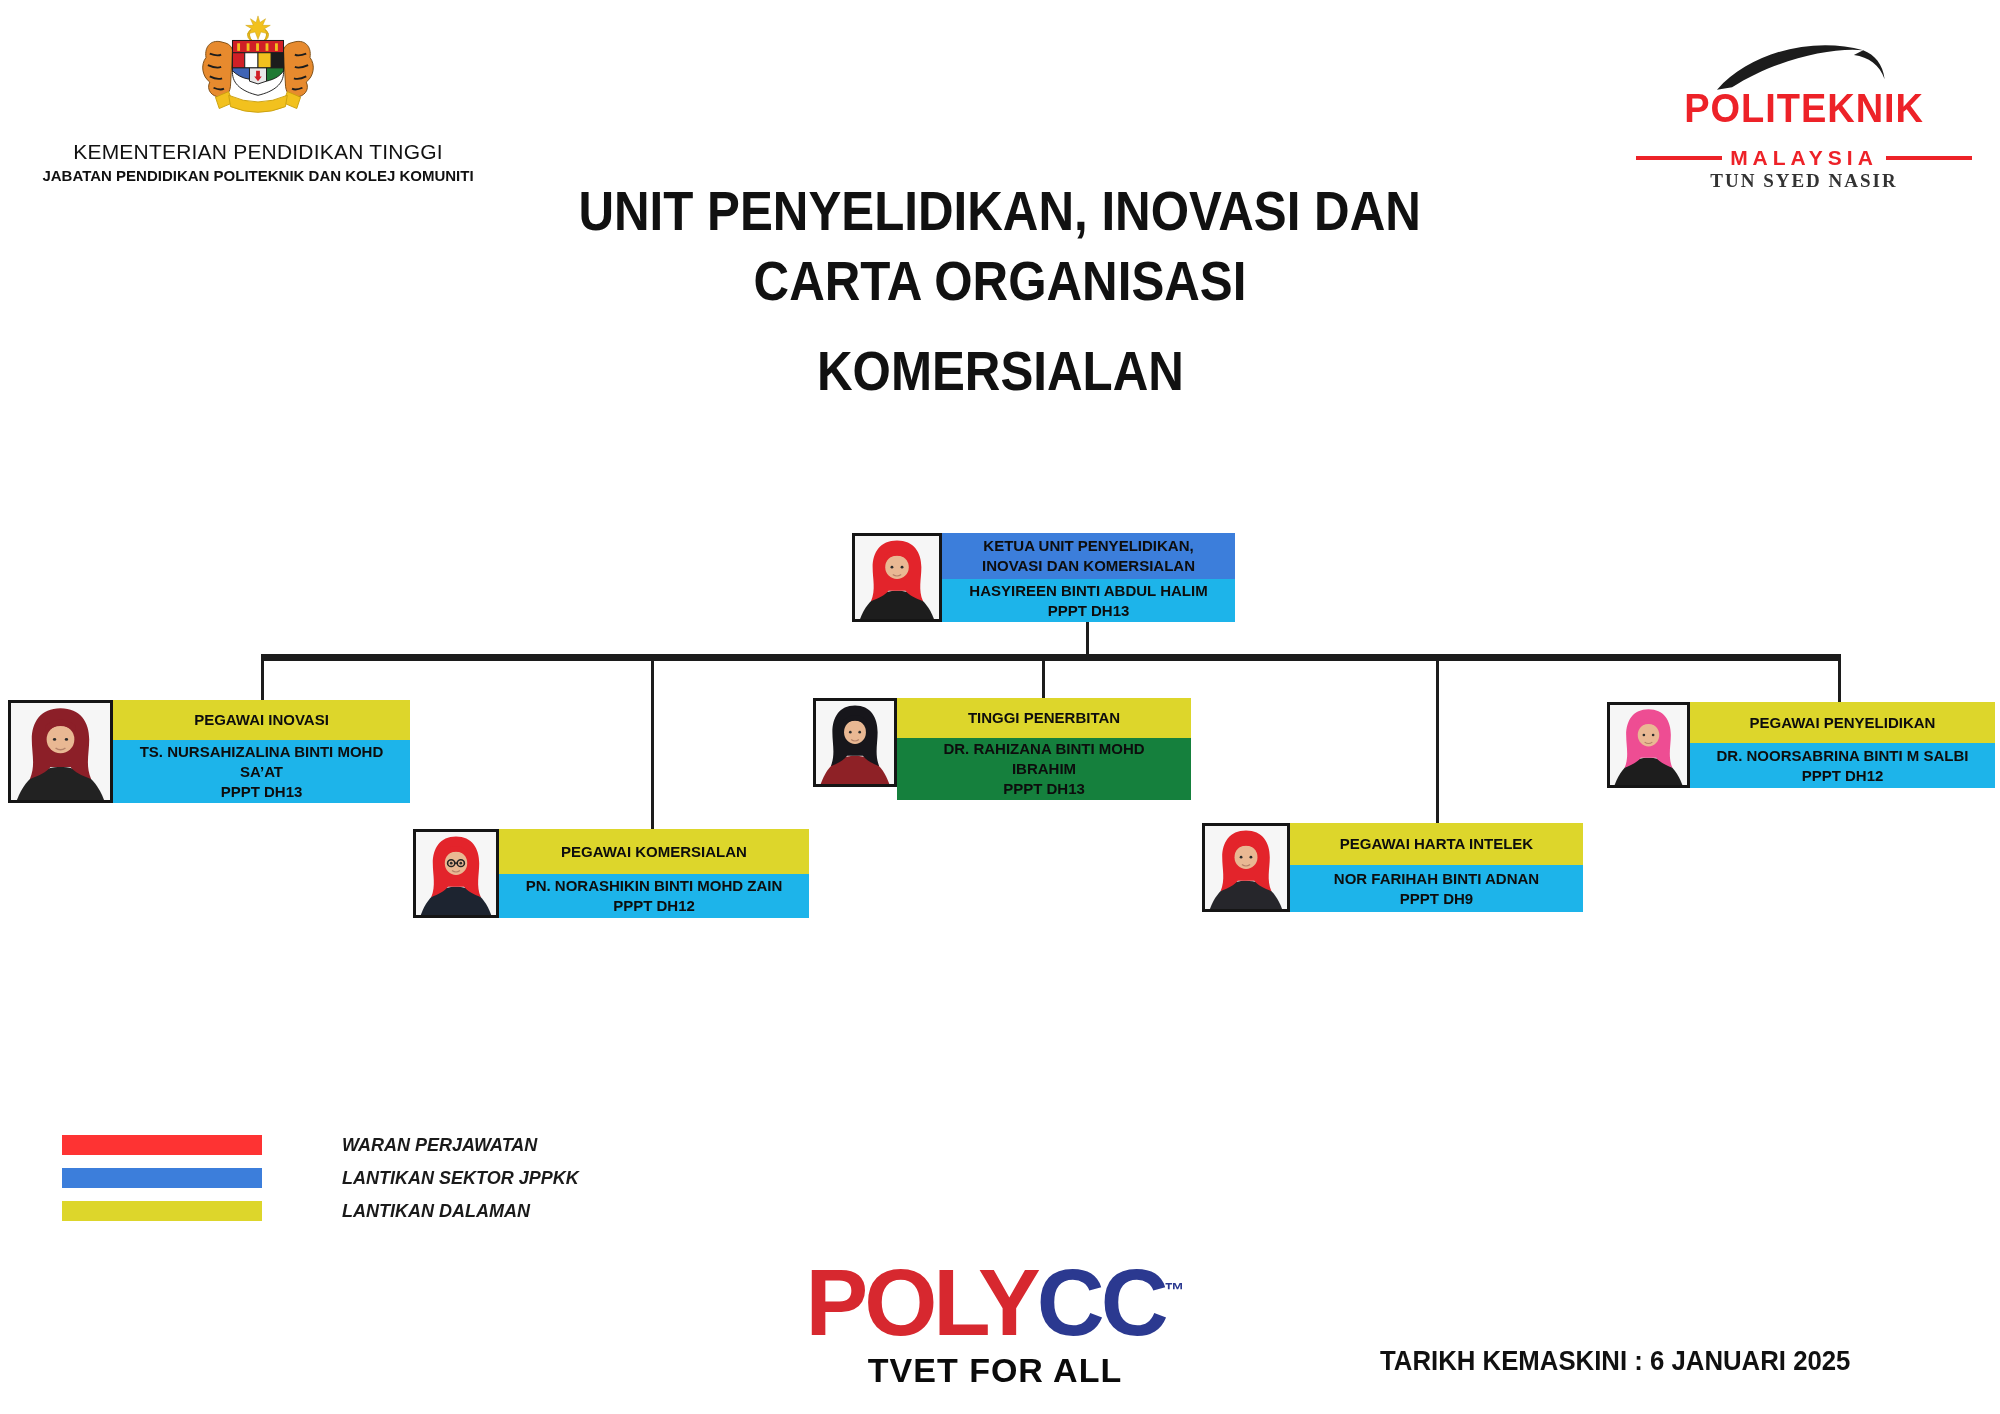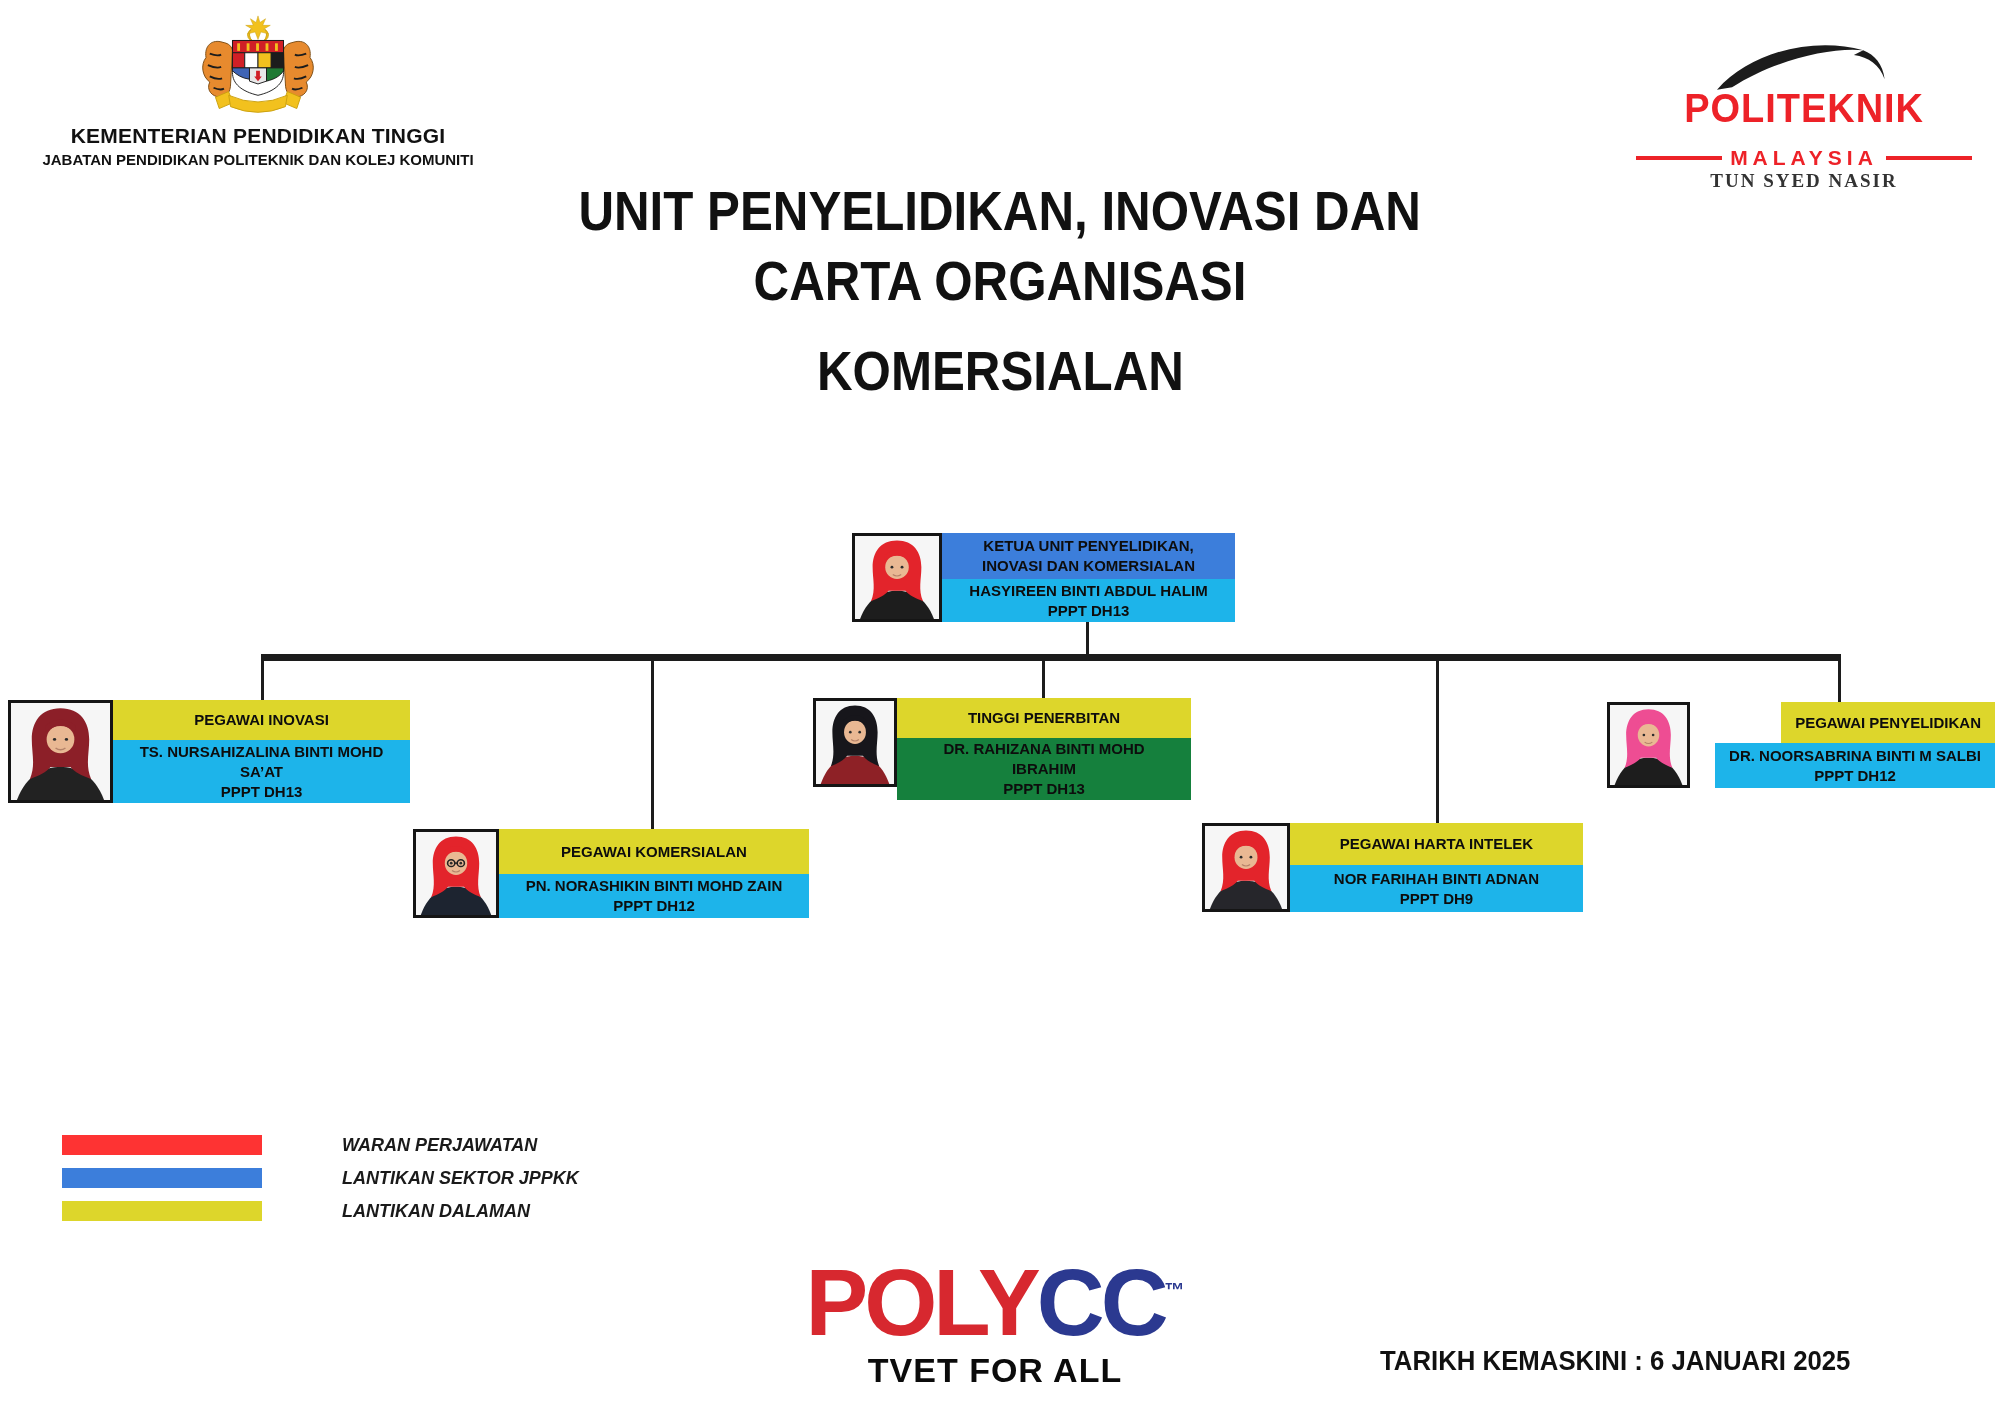--- a/index.html
+++ b/index.html
@@ -2,21 +2,21 @@
 <html><head>
 <meta charset="utf-8">
 <style>
   html,body{margin:0;padding:0;background:#ffffff;}
   .canvas{position:relative;width:2000px;height:1414px;background:#ffffff;overflow:hidden;
           font-family:"Liberation Sans",sans-serif;color:#111;}
 
   
   .ministry{position:absolute;left:28px;top:14px;width:460px;text-align:center;}
   .crest{width:150px;height:104px;display:inline-block;}
-  .ministry-l1{font-size:21px;font-weight:700;letter-spacing:0.2px;margin-top:2px;}
+  .ministry-l1{font-size:21px;font-weight:400;letter-spacing:0.2px;margin-top:18px;}
   .ministry-l2{font-size:15px;font-weight:700;margin-top:3px;}
 
   
   .politeknik{position:absolute;left:1636px;top:34px;width:336px;text-align:center;}
   .swoosh{width:190px;height:58px;display:block;margin:0 auto -4px auto;}
   .ptk-brand{font-size:40px;font-weight:800;letter-spacing:1px;line-height:1;
              display:inline-block;transform:scaleX(0.95);}
   .ptk-malaysia-row{display:flex;align-items:center;gap:8px;margin-top:19px;}
   .ptk-line{flex:1;height:4px;}
   .ptk-malaysia{font-size:21px;font-weight:700;letter-spacing:5px;line-height:1;}
@@ -44,21 +44,21 @@
   .b-root .plabel{width:293px;}    .b-root .ptitle{height:46px;}
   .b-inovasi{left:8px;top:700px;}  .b-inovasi .photo{width:105px;height:103px;}
   .b-inovasi .plabel{width:297px;} .b-inovasi .ptitle{height:40px;}
   .b-komersialan{left:413px;top:829px;} .b-komersialan .photo{width:86px;height:89px;}
   .b-komersialan .plabel{width:310px;}  .b-komersialan .ptitle{height:45px;}
   .b-penerbitan{left:813px;top:698px;}  .b-penerbitan .photo{width:84px;height:89px;}
   .b-penerbitan .plabel{width:294px;}   .b-penerbitan .ptitle{height:40px;}
   .b-harta{left:1202px;top:823px;}      .b-harta .photo{width:88px;height:89px;}
   .b-harta .plabel{width:293px;}        .b-harta .ptitle{height:42px;}
   .b-penyelidikan{left:1607px;top:702px;} .b-penyelidikan .photo{width:83px;height:86px;}
-  .b-penyelidikan .plabel{width:305px;align-items:flex-end;}   .b-penyelidikan .ptitle{height:41px;}
+  .b-penyelidikan .plabel{width:305px;}   .b-penyelidikan .ptitle{height:41px;}
 
   
   .legend{position:absolute;left:62px;top:1135px;}
   .legend-row{display:flex;align-items:center;margin-bottom:13px;height:20px;}
   .swatch{width:200px;height:20px;flex:none;}
   .legend-label{margin-left:80px;font-size:18px;font-weight:700;font-style:italic;
                 white-space:nowrap;color:#1a1a1a;}
 
   
   .polycc{position:absolute;left:995px;top:1244px;transform:translateX(-50%);text-align:center;}

